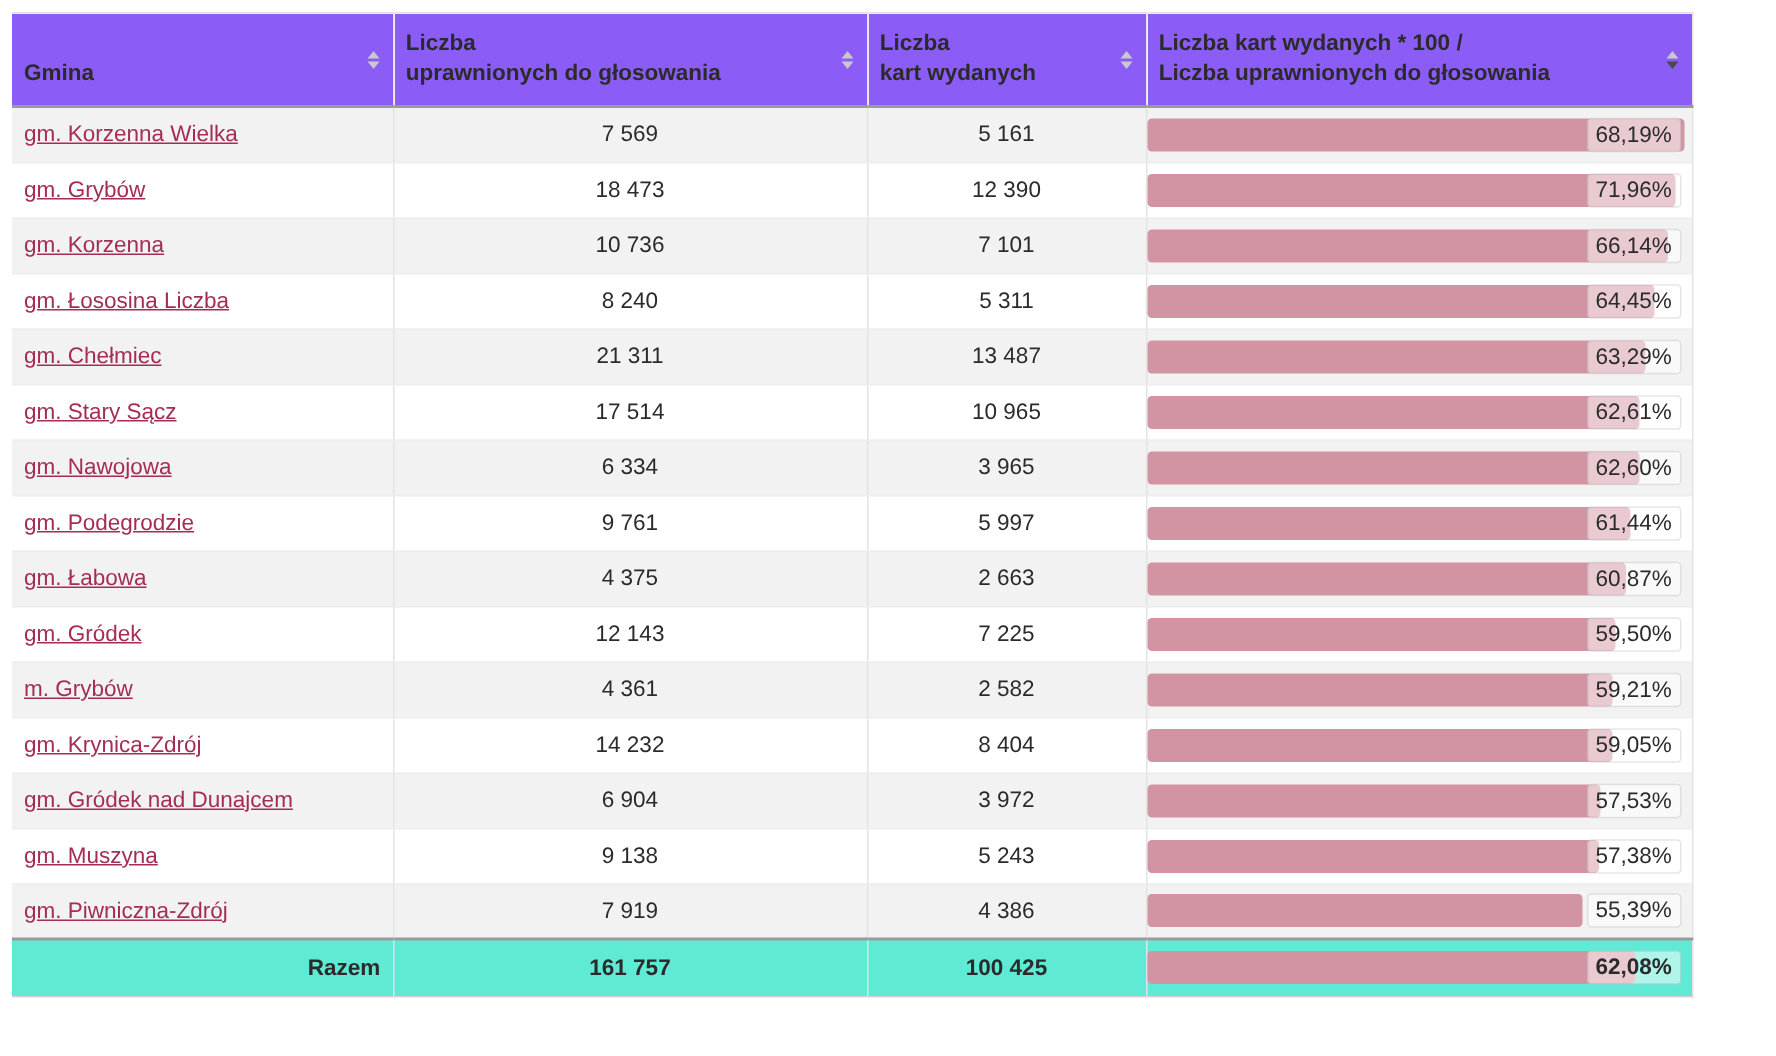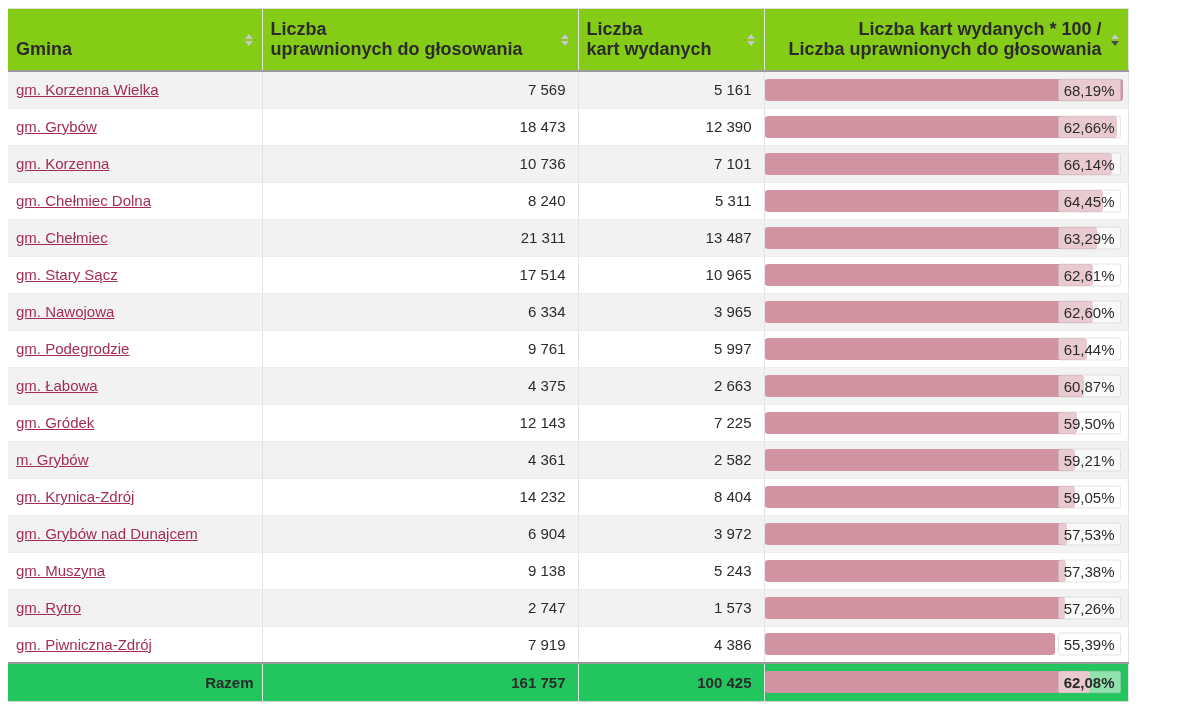--- a/index.html
+++ b/index.html
@@ -21,59 +21,59 @@
     color:var(--text);
   }
   .table-wrap{margin:8px 0 0 8px;width:1120px;}
   table{
     border-collapse:collapse;table-layout:fixed;width:1120px;
     border-top:1px solid #e0e0e0;
   }
   col.c1{width:254px;} col.c2{width:316px;} col.c3{width:186px;} col.c4{width:364px;}
   th{
     position:relative;vertical-align:bottom;text-align:left;
-    font-size:18px;font-weight:bold;line-height:20px;color:var(--text);
+    font-size:15px;font-weight:bold;line-height:20px;color:var(--text);
     padding:10px 26px 11px 8px;height:58px;
     border-bottom:2px solid var(--heavyBorder);
     border-right:1px solid var(--colBorder);
-    background:#84cc16;
-  }
-  th:last-child{border-right:1px solid var(--colBorder);text-align:right;}
+    background:#8b5cf6;
+  }
+  th:last-child{border-right:1px solid var(--colBorder);}
   .sort{
     position:absolute;right:9px;top:50%;transform:translateY(-50%);
     display:flex;flex-direction:column;align-items:center;gap:2px;
   }
   .tri-up{width:0;height:0;border-left:4px solid transparent;border-right:4px solid transparent;border-bottom:5px solid var(--sortInactive);}
   .tri-down{width:0;height:0;border-left:4px solid transparent;border-right:4px solid transparent;border-top:5px solid var(--sortInactive);}
   .sort.active-desc .tri-down{border-top-color:var(--sortActive);}
   td{
     height:37px;font-size:15px;vertical-align:middle;
     border-right:1px solid var(--colBorder);
     border-bottom:1px solid var(--rowBorder);
     padding:0 12px;
   }
   tbody tr:nth-child(odd) td{background:var(--rowAlt);}
   tbody tr:nth-child(even) td{background:#fff;}
   td.c-gmina{padding:0 8px;}
   a.gmina-link{color:var(--link);text-decoration:underline;cursor:pointer;}
-  td.c-num{text-align:right;color:var(--text);}
+  td.c-num{text-align:center;color:var(--text);}
   td.c-pct{padding:0 5px 0 0;margin-left:32px;}
   .bar-wrap{position:relative;height:24px;width:100%;}
   .bar{
     position:absolute;left:0;top:1px;height:22px;border-radius:3px;
     background:var(--bar);
   }
   .pct-chip{
     position:absolute;right:2px;top:50%;transform:translateY(-50%);
     font-size:15px;line-height:17px;padding:2px 5px;border-radius:3px;
     background:rgba(255,255,255,0.5);border:1px solid rgba(0,0,0,0.10);
     color:var(--text);white-space:nowrap;
   }
   tfoot td{
-    font-weight:bold;background:#22c55e;
+    font-weight:bold;background:#5eead4;
     border-top:2px solid var(--heavyBorder);
     border-bottom:1px solid #d5d5d5;
     height:38px;
   }
   tfoot td.c-gmina{text-align:right;padding-right:8px;}
   tfoot .pct-chip{font-weight:bold;}
 </style>
 </head>
 <body>
 
@@ -133,39 +133,39 @@
     </td>
   </tr>
 
   <tr>
     <td class="c-gmina"><a class="gmina-link">gm. Grybów</a></td>
     <td class="c-num">18 473</td>
     <td class="c-num">12 390</td>
     <td class="c-pct">
       <div class="bar-wrap">
         <div class="bar" style="width: 98.36%;"></div>
-        <span class="pct-chip">62,66%</span>
+        <span class="pct-chip">71,96%</span>
       </div>
     </td>
   </tr>
 
   <tr>
     <td class="c-gmina"><a class="gmina-link">gm. Korzenna</a></td>
     <td class="c-num">10 736</td>
     <td class="c-num">7 101</td>
     <td class="c-pct">
       <div class="bar-wrap">
         <div class="bar" style="width: 96.99%;"></div>
         <span class="pct-chip">66,14%</span>
       </div>
     </td>
   </tr>
 
   <tr>
-    <td class="c-gmina"><a class="gmina-link">gm. Chełmiec Dolna</a></td>
+    <td class="c-gmina"><a class="gmina-link">gm. Łososina Liczba</a></td>
     <td class="c-num">8 240</td>
     <td class="c-num">5 311</td>
     <td class="c-pct">
       <div class="bar-wrap">
         <div class="bar" style="width: 94.52%;"></div>
         <span class="pct-chip">64,45%</span>
       </div>
     </td>
   </tr>
 
@@ -259,21 +259,21 @@
     <td class="c-num">8 404</td>
     <td class="c-pct">
       <div class="bar-wrap">
         <div class="bar" style="width: 86.6%;"></div>
         <span class="pct-chip">59,05%</span>
       </div>
     </td>
   </tr>
 
   <tr>
-    <td class="c-gmina"><a class="gmina-link">gm. Grybów nad Dunajcem</a></td>
+    <td class="c-gmina"><a class="gmina-link">gm. Gródek nad Dunajcem</a></td>
     <td class="c-num">6 904</td>
     <td class="c-num">3 972</td>
     <td class="c-pct">
       <div class="bar-wrap">
         <div class="bar" style="width: 84.37%;"></div>
         <span class="pct-chip">57,53%</span>
       </div>
     </td>
   </tr>
 
@@ -282,31 +282,20 @@
     <td class="c-num">9 138</td>
     <td class="c-num">5 243</td>
     <td class="c-pct">
       <div class="bar-wrap">
         <div class="bar" style="width: 84.15%;"></div>
         <span class="pct-chip">57,38%</span>
       </div>
     </td>
   </tr>
 
-  <tr>
-    <td class="c-gmina"><a class="gmina-link">gm. Rytro</a></td>
-    <td class="c-num">2 747</td>
-    <td class="c-num">1 573</td>
-    <td class="c-pct">
-      <div class="bar-wrap">
-        <div class="bar" style="width: 83.97%;"></div>
-        <span class="pct-chip">57,26%</span>
-      </div>
-    </td>
-  </tr>
 
   <tr>
     <td class="c-gmina"><a class="gmina-link">gm. Piwniczna-Zdrój</a></td>
     <td class="c-num">7 919</td>
     <td class="c-num">4 386</td>
     <td class="c-pct">
       <div class="bar-wrap">
         <div class="bar" style="width: 81.23%;"></div>
         <span class="pct-chip">55,39%</span>
       </div>

